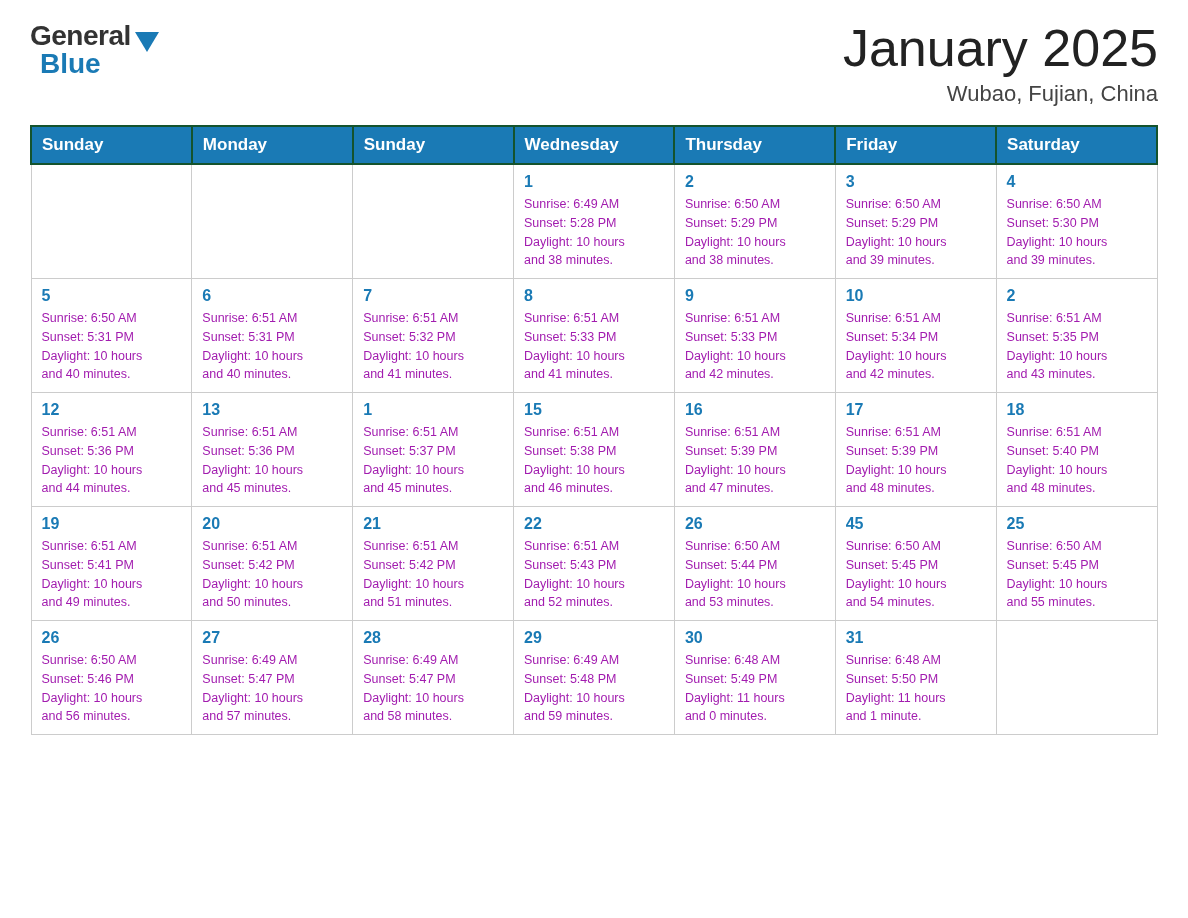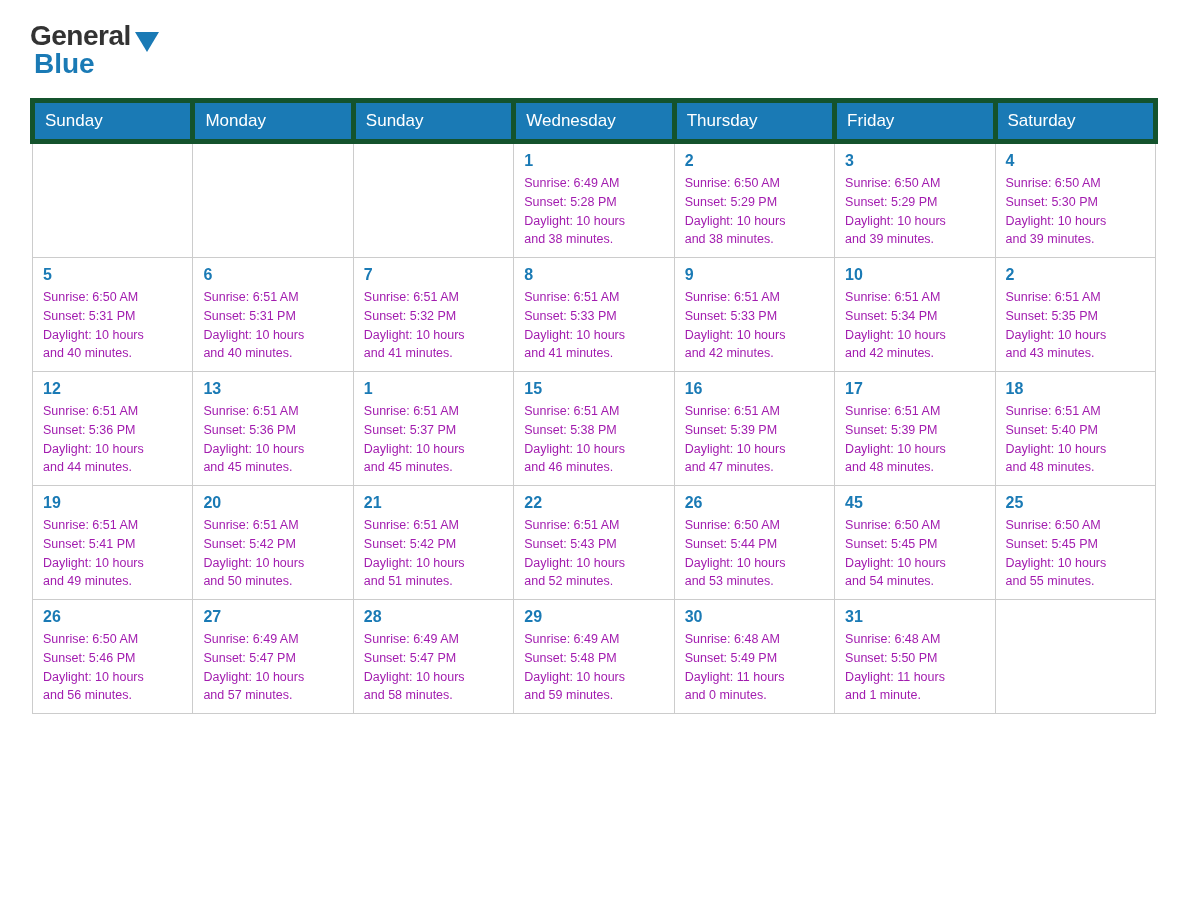--- a/index.html
+++ b/index.html
@@ -37,20 +37,21 @@
       border-left: 12px solid transparent;
       border-right: 12px solid transparent;
       border-top: 20px solid #1a7ab5;
       margin-left: 4px;
       margin-top: 4px;
     }
     .logo-blue {
       font-size: 28px;
       font-weight: bold;
       color: #1a7ab5;
+      margin-left: 6px;
     }
     .title-block {
       text-align: right;
     }
     .month-title {
       font-size: 52px;
       font-weight: normal;
       color: #222;
       line-height: 1.1;
     }
@@ -61,24 +62,24 @@
     }
     .calendar-table {
       width: 100%;
       border-collapse: collapse;
       table-layout: fixed;
     }
     .calendar-table thead tr th {
       background-color: #1a7ab5;
       color: #fff;
       font-size: 17px;
-      font-weight: normal;
+      font-weight: bold;
       padding: 8px 10px;
       text-align: left;
-      border: 5px solid #14532d;
+      border: 2px solid #14532d;
     }
     .calendar-table tbody tr td {
       vertical-align: top;
       border: 1px solid #ccc;
       padding: 8px 10px;
       height: 110px;
       font-size: 13px;
       color: #333;
     }
     .calendar-table tbody tr td .day-num {
@@ -109,20 +110,24 @@
 <div class="header">
   <div class="logo">
     <div class="logo-top">
       <span class="logo-general">General</span>
       <div class="logo-triangle"></div>
     </div>
     <div class="logo-line2">
       <span class="logo-blue">Blue</span>
     </div>
   </div>
+  <div class="title-block">
+    <div class="month-title">January 2025</div>
+    <div class="location">Wubao, Fujian, China</div>
+  </div>
 </div>
 
 <table class="calendar-table">
   <thead>
     <tr>
     <th>Sunday</th>
         <th>Monday</th>
         <th>Sunday</th>
         <th>Wednesday</th>
         <th>Thursday</th>

